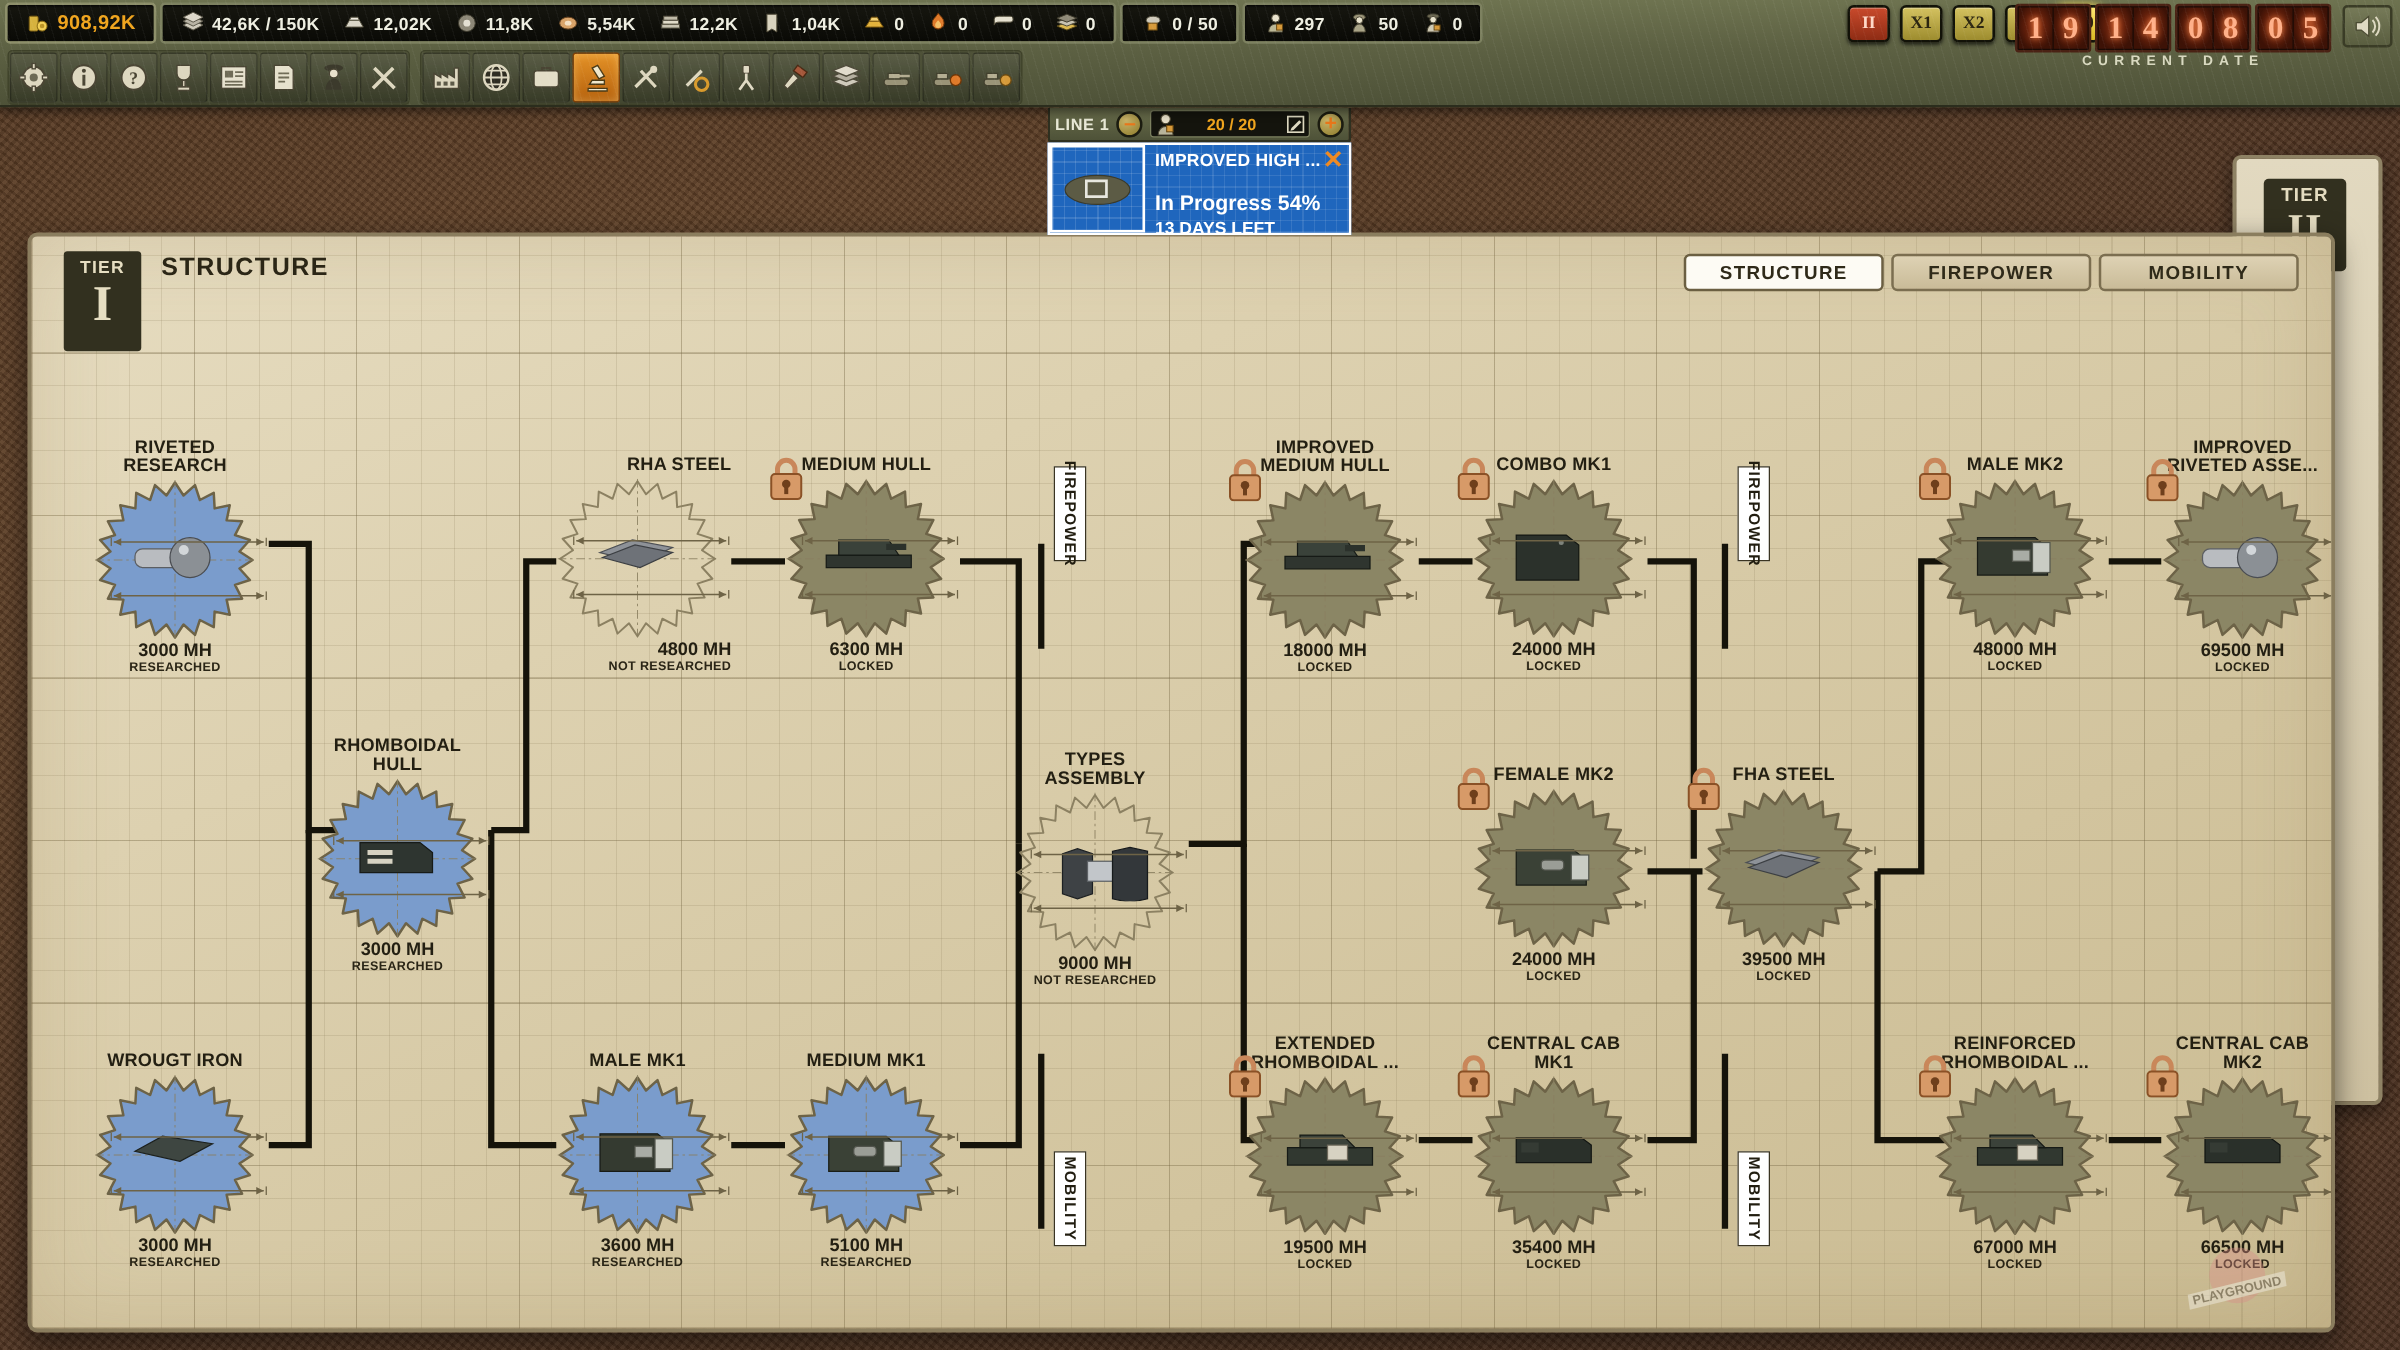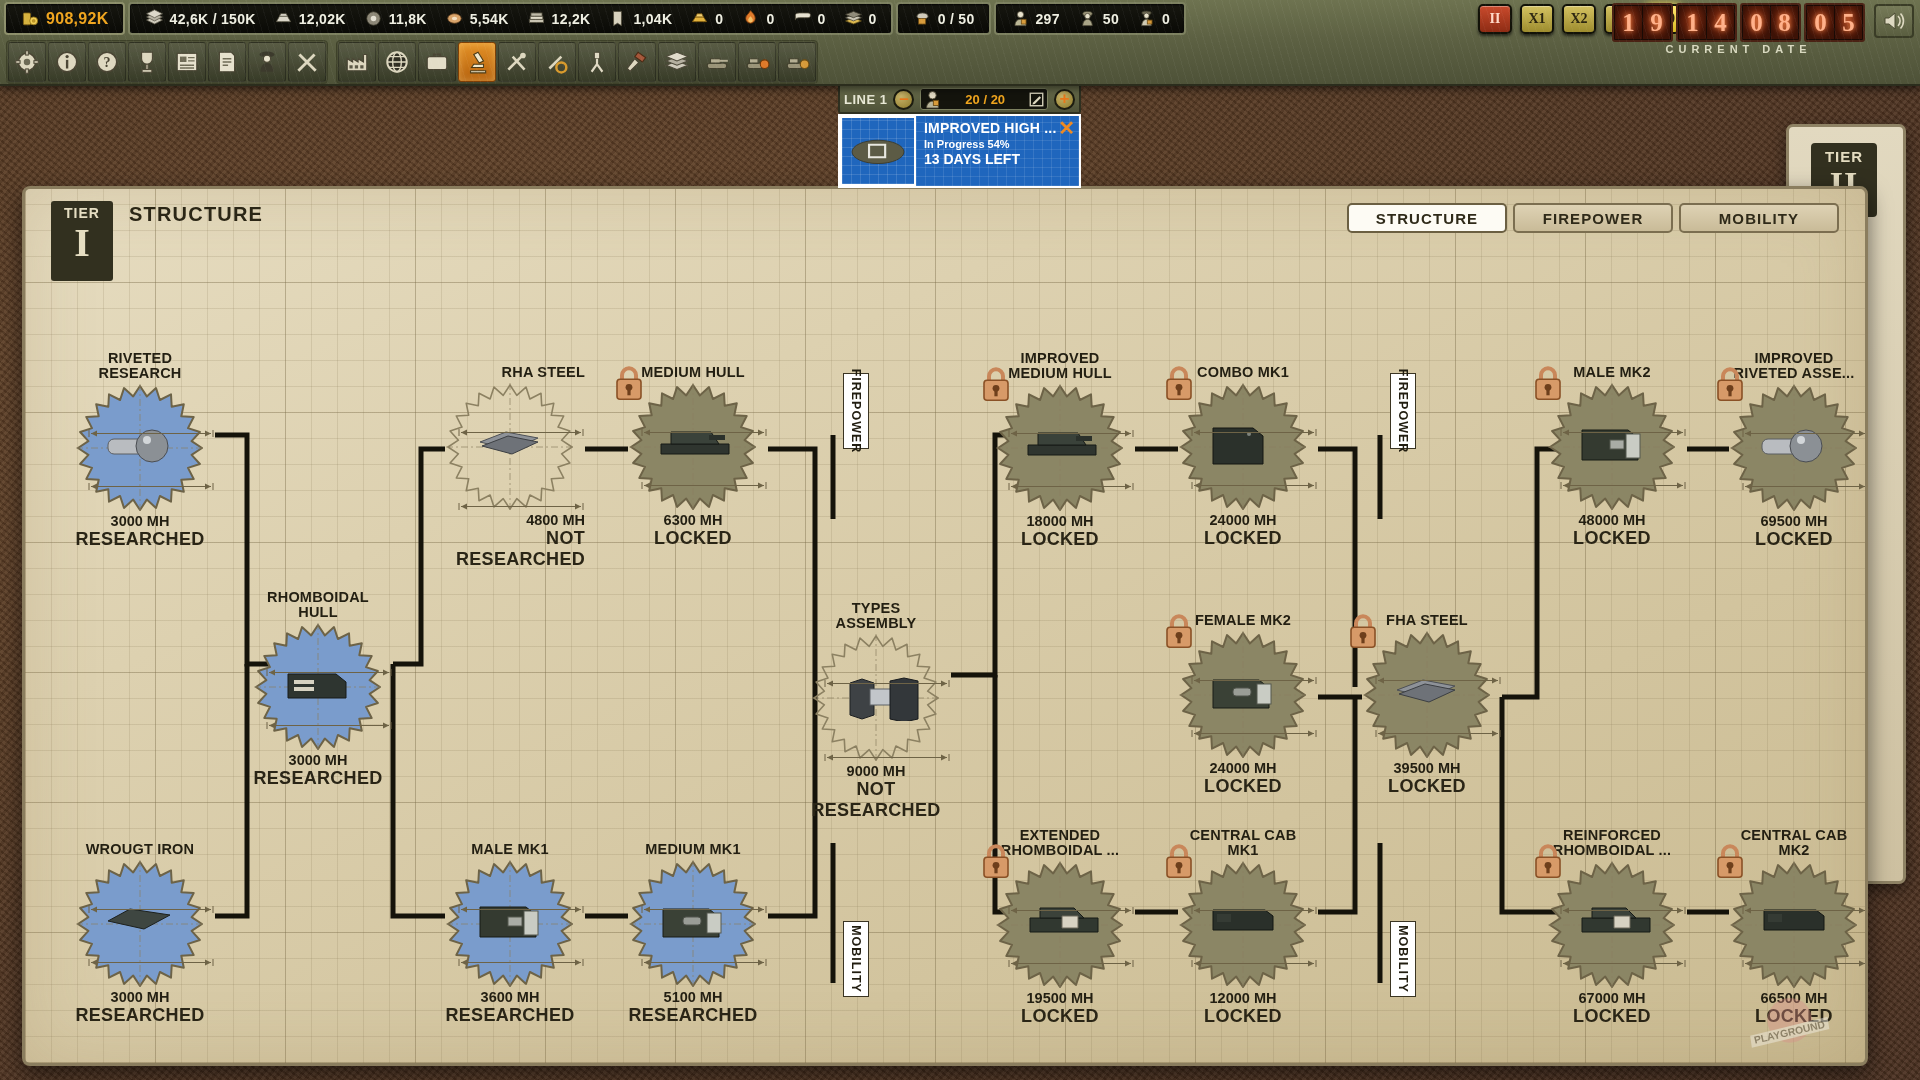--- a/index.html
+++ b/index.html
@@ -82,21 +82,21 @@
       repeating-linear-gradient(0deg,rgba(255,255,255,.13) 0 1px,transparent 1px 9px),
       repeating-linear-gradient(90deg,rgba(255,255,255,.13) 0 1px,transparent 1px 9px),
       #1f66bd;
     border:2px solid #fff; display:flex; align-items:center; justify-content:center;}
   .jobinfo{ flex:1; position:relative; padding:4px 6px 0 8px;
     background:
       repeating-linear-gradient(0deg,rgba(255,255,255,.10) 0 1px,transparent 1px 9px),
       repeating-linear-gradient(90deg,rgba(255,255,255,.10) 0 1px,transparent 1px 9px),
       #1f66bd;}
   .jobinfo .t1{ color:#fff; font-size:14px; font-weight:bold; letter-spacing:.2px; white-space:nowrap;}
-  .jobinfo .t2{ color:#fff; font-size:11px; font-weight:bold; margin-top:2px;}
+  .jobinfo .t2{ color:#fff; font-size:17px; font-weight:bold; margin-top:17px;}
   .jobinfo .t3{ color:#fff; font-size:14px; font-weight:bold; margin-top:1px;}
   .jobx{ position:absolute; right:4px; top:2px; color:#ef8a22; font-size:20px; font-weight:bold; line-height:1;}
 
   
   .tier2{ position:absolute; right:14px; top:124px; width:120px; height:760px; z-index:10;
     background:linear-gradient(180deg,#e2d9c0,#cdc0a0); border:3px solid #8e8264; border-radius:7px;
     box-shadow:0 6px 16px rgba(0,0,0,.5);}
   .tier2 .badge{ position:absolute; left:22px; top:16px; width:66px; height:74px; background:#32301f;
     border-radius:4px; color:#e4dcc0; text-align:center; padding-top:5px; }
   .tier2 .badge .w{ font-size:15px; font-weight:bold; letter-spacing:1px;}
@@ -138,21 +138,21 @@
 
   
   .node{ position:absolute; width:150px; text-align:center;}
   .node .title{ font-size:14.5px; font-weight:bold; color:#231f12; line-height:15px; letter-spacing:.2px;}
   .gearwrap{ position:relative; width:128px; height:128px; margin:3px auto 0;}
   .gearwrap svg{ position:absolute; inset:0;}
   .art{ position:absolute; left:50%; top:50%; transform:translate(-50%,-50%);
     width:72px; height:50px; display:flex; align-items:center; justify-content:center;}
   .lock{ position:absolute; left:50%; top:50%; transform:translate(-50%,-52%); width:30px; height:36px;}
   .cost{ font-size:14.5px; font-weight:bold; color:#231f12; margin-top:1px;}
-  .state{ font-size:18px; font-weight:bold; color:#2a2516; letter-spacing:.3px;}
+  .state{ font-size:10px; font-weight:bold; color:#2a2516; letter-spacing:.3px;}
   
   .dimtop,.dimbot{ position:absolute; left:11px; width:128px; height:7px;}
   .dimtop{ top:32px; } .dimbot{ bottom:30px; }
   .dimtop.two{ top:47px; }
 
   
   .sidetag{ position:absolute; width:26px; height:76px; background:#fff; border:1px solid #3a3422;
     display:flex; align-items:center; justify-content:center;}
   .sidetag span{ transform:rotate(90deg); white-space:nowrap; font-size:12.5px; font-weight:bold;
     letter-spacing:1px; color:#211d10;}
@@ -1075,21 +1075,21 @@
                   <rect x="10" y="14" width="14" height="8" fill="#353b34"></rect>
                 </svg>
               </div>
       <svg class="lock" viewBox="0 0 30 36">
                 <path d="M8 16v-5a7 7 0 0114 0v5" fill="none" stroke="#c9875a" stroke-width="4"></path>
                 <rect x="3" y="15" width="24" height="20" rx="3" fill="#d79a68" stroke="#8a5126" stroke-width="1.6"></rect>
                 <circle cx="15" cy="23" r="3.4" fill="#6e3f1c"></circle>
                 <rect x="13.4" y="24" width="3.2" height="7" fill="#6e3f1c"></rect>
               </svg>
     </div>
-    <div class="cost">12000 MH</div>
+    <div class="cost">35400 MH</div>
     <div class="state">LOCKED</div>
   <div class="dimtop two">
               <svg class="dimtop" viewBox="0 0 128 7">
                 <path d="M4 3.5h120" stroke="#6e6346" stroke-width="1.2"></path>
                 <path d="M4 3.5l6-3v6zM124 3.5l-6-3v6z" fill="#6e6346"></path>
                 <path d="M2 0v7M126 0v7" stroke="#6e6346" stroke-width="1"></path>
               </svg>
             </div>
             <div class="dimbot">
               <svg class="dimbot" viewBox="0 0 128 7">

